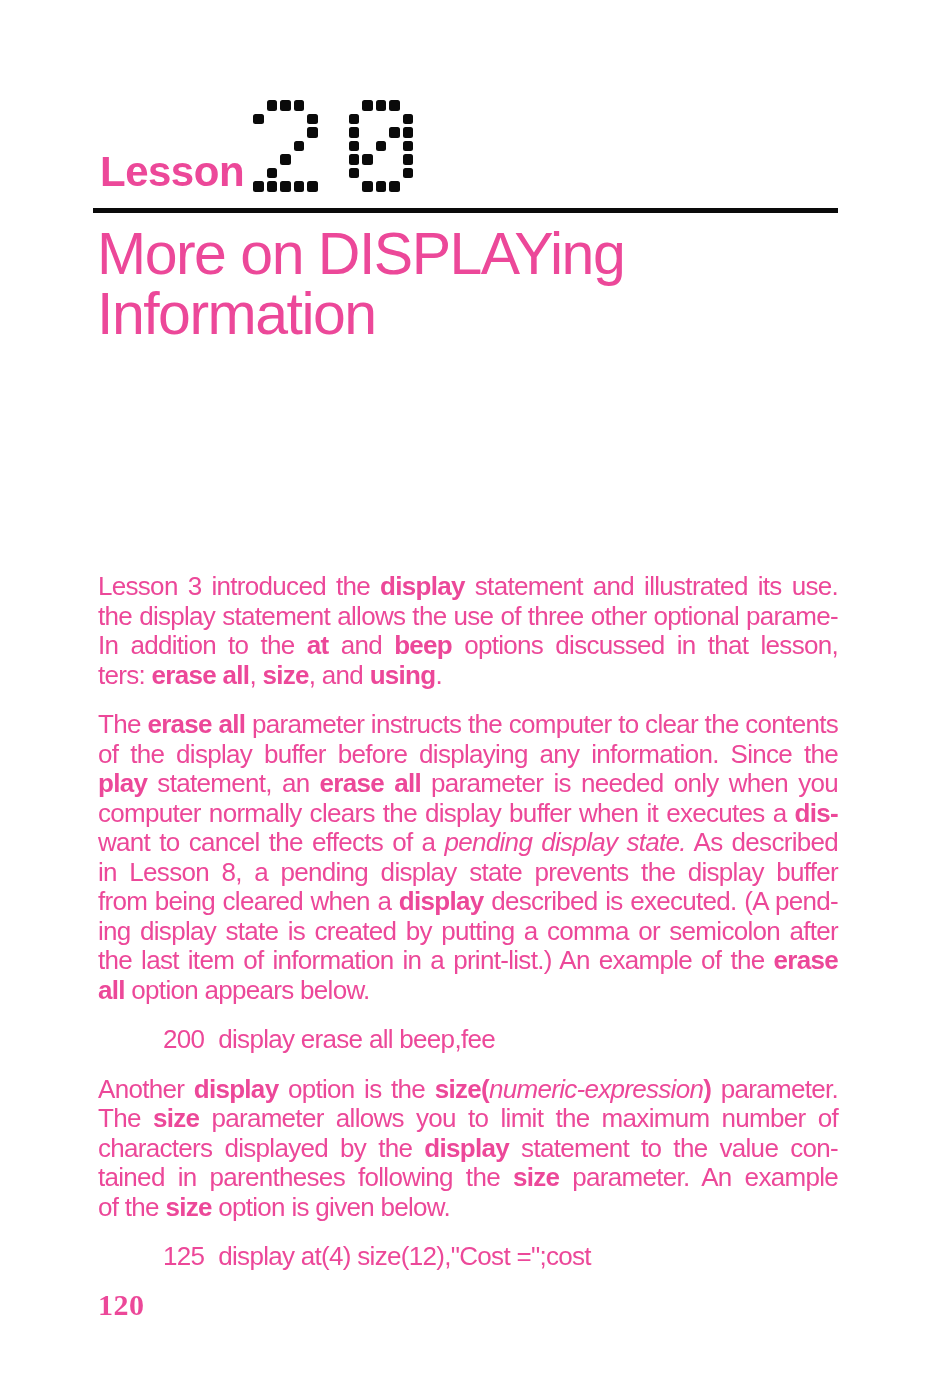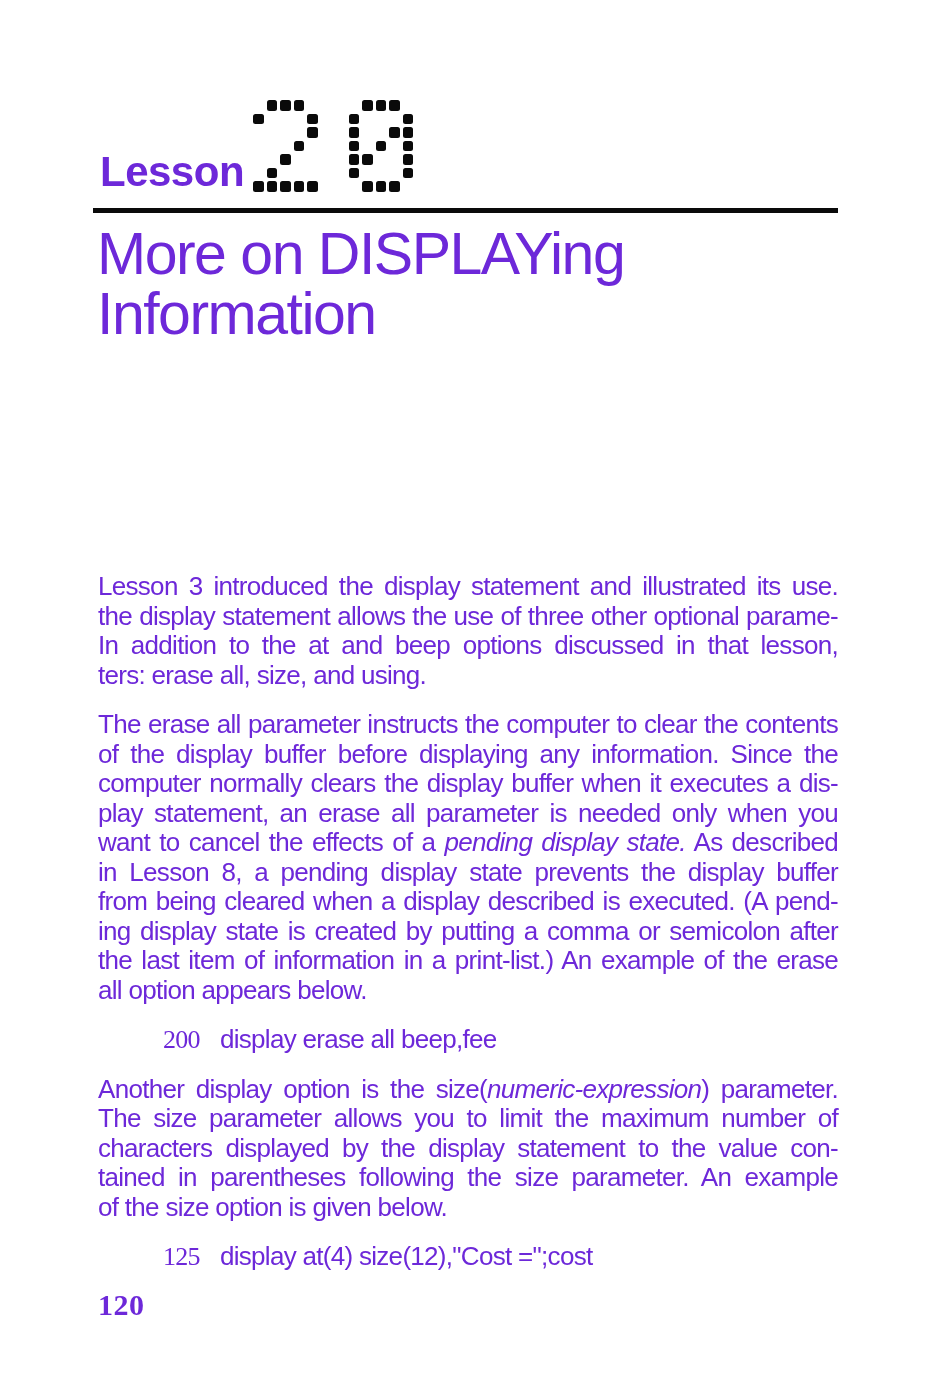--- a/index.html
+++ b/index.html
@@ -2,21 +2,21 @@
 <html><head>
 <meta charset="utf-8">
 <style>
   html, body { margin: 0; padding: 0; background: #e8e8e8; }
   .page {
     position: relative;
     width: 930px;
     height: 1400px;
     background: #ffffff;
     font-family: "Liberation Sans", sans-serif;
-    color: #6d28d9;
+    color: #ec4899;
     overflow: hidden;
     margin: 0 auto;
   }
 
   
   .lesson-label {
     position: absolute;
     left: 100px;
     top: 151px;
     font-size: 42px;
@@ -69,25 +69,25 @@
     line-height: 29.5px;
     letter-spacing: -0.7px;
   }
   .block + .block { margin-top: 20px; }
   .line {
     text-align: justify;
     text-align-last: justify;
     white-space: normal;
   }
   .line.last { text-align-last: left; }
-  .b { font-weight: normal; }
+  .b { font-weight: bold; }
   .i { font-style: italic; }
 
   .code { padding-left: 65px; }
-  .code .num { margin-right: 20px; font-family: Liberation Serif, serif; }
+  .code .num { margin-right: 14px; }
 
   .pageno {
     position: absolute;
     left: 98px;
     top: 1288px;
     font-family: "Liberation Serif", serif;
     font-weight: bold;
     font-size: 30px;
     letter-spacing: 0.5px;
     text-align: right;
@@ -187,22 +187,22 @@
   <div class="body-text">
       <div class="para block">
         <div class="line"><span class="">Lesson 3 introduced the </span><span class="b ">display</span><span class=""> statement and illustrated its use.</span></div>
         <div class="line"><span class="">the display statement allows the use of three other optional parame-</span></div>
         <div class="line"><span class="">In addition to the </span><span class="b ">at</span><span class=""> and </span><span class="b ">beep</span><span class=""> options discussed in that lesson,</span></div>
         <div class="line last"><span class="">ters: </span><span class="b ">erase all</span><span class="">, </span><span class="b ">size</span><span class="">, and </span><span class="b ">using</span><span class="">.</span></div>
       </div>
       <div class="para block">
         <div class="line"><span class="">The </span><span class="b ">erase all</span><span class=""> parameter instructs the computer to clear the contents</span></div>
         <div class="line"><span class="">of the display buffer before displaying any information. Since the</span></div>
+        <div class="line"><span class="b ">play</span><span class=""> statement, an </span><span class="b ">erase all</span><span class=""> parameter is needed only when you</span></div>
         <div class="line"><span class="">computer normally clears the display buffer when it executes a </span><span class="b ">dis-</span></div>
-        <div class="line"><span class="b ">play</span><span class=""> statement, an </span><span class="b ">erase all</span><span class=""> parameter is needed only when you</span></div>
         <div class="line"><span class="">want to cancel the effects of a </span><span class="i">pending display state.</span><span class=""> As described</span></div>
         <div class="line"><span class="">in Lesson 8, a pending display state prevents the display buffer</span></div>
         <div class="line"><span class="">from being cleared when a </span><span class="b ">display</span><span class=""> described is executed. (A pend-</span></div>
         <div class="line"><span class="">ing display state is created by putting a comma or semicolon after</span></div>
         <div class="line"><span class="">the last item of information in a print-list.) An example of the </span><span class="b ">erase</span></div>
         <div class="line last"><span class="b ">all</span><span class=""> option appears below.</span></div>
       </div>
       <div class="code block"><span class="num">200</span><span>display erase all beep,fee</span></div>
       <div class="para block">
         <div class="line"><span class="">Another </span><span class="b ">display</span><span class=""> option is the </span><span class="b ">size(</span><span class="i">numeric-expression</span><span class="b ">)</span><span class=""> parameter.</span></div>

